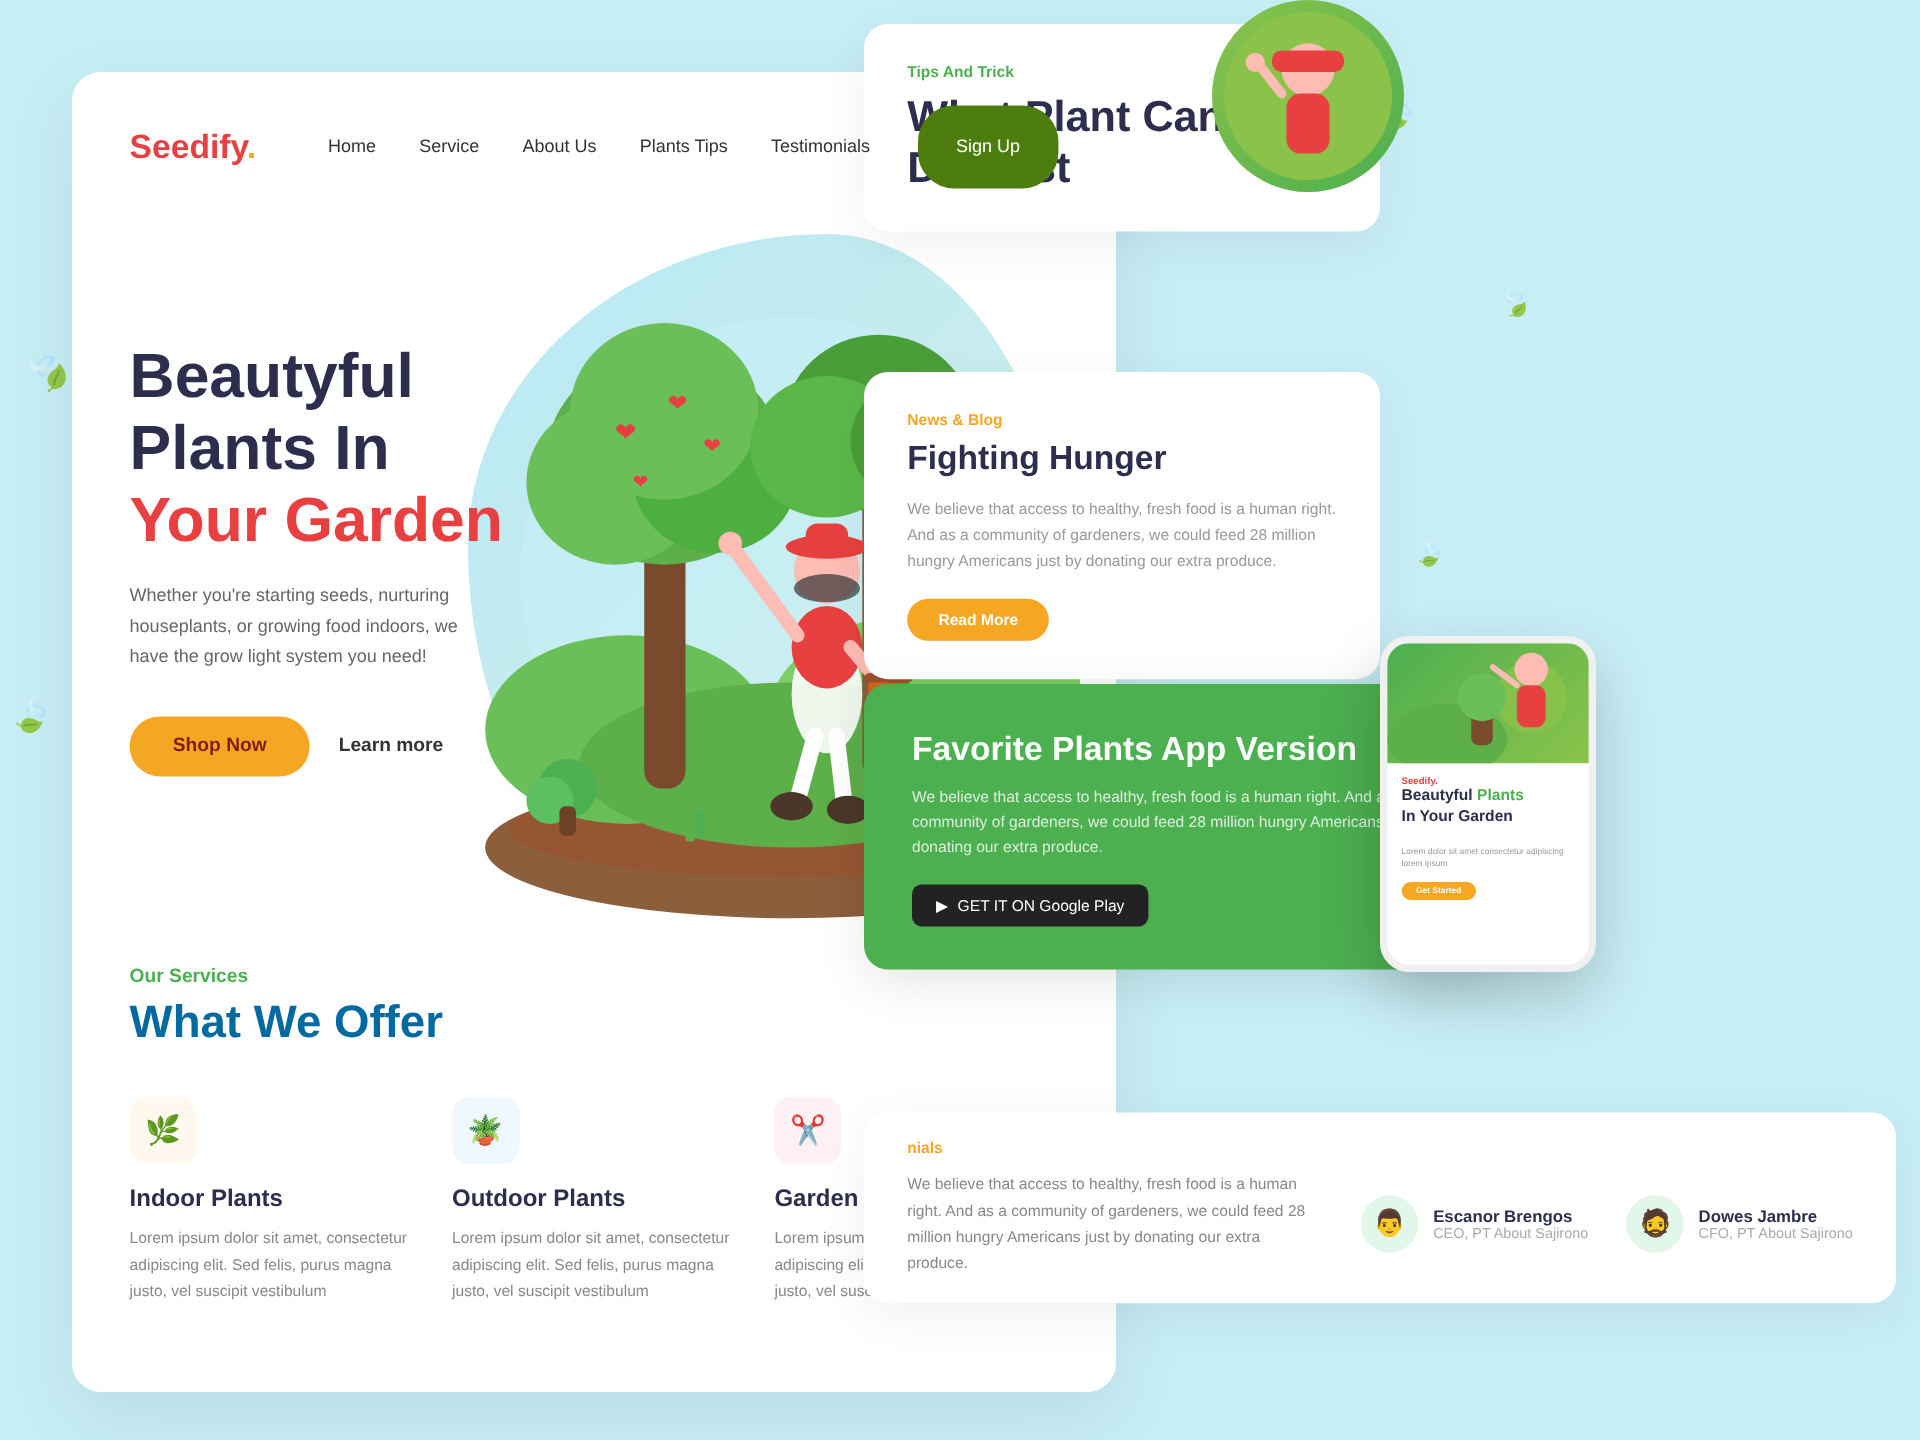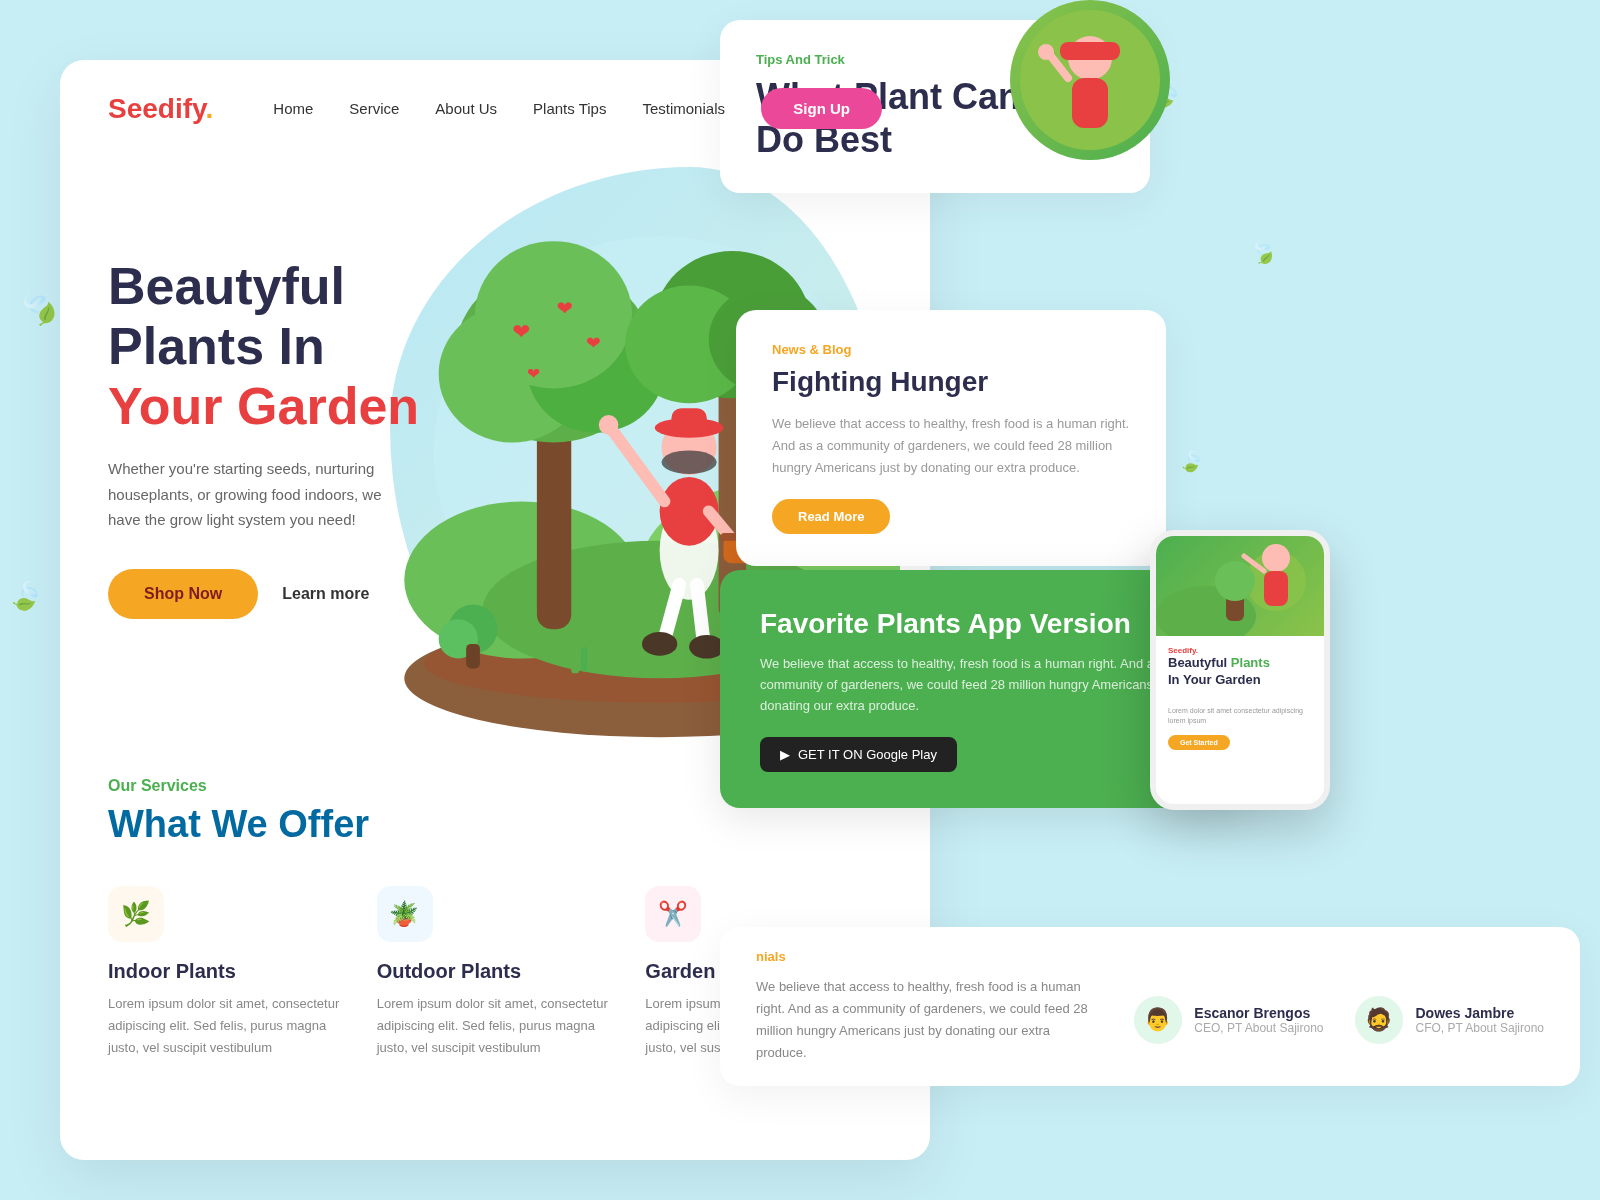--- a/index.html
+++ b/index.html
@@ -48,27 +48,27 @@
       flex: 1;
     }
     .nav-links a {
       text-decoration: none;
       color: #333;
       font-size: 15px;
       font-weight: 500;
       text-align: center;
     }
     .signup-btn {
-      background: #ec4899;
+      background: #4d7c0f;
       color: #fff;
       border: none;
       border-radius: 30px;
-      padding: 12px 32px;
+      padding: 26px 32px;
       font-size: 15px;
-      font-weight: 700;
+      font-weight: 400;
       cursor: pointer;
     }
 
     
     .hero {
       padding: 20px 48px 0;
       position: relative;
       height: 580px;
     }
     .hero-text {
@@ -235,21 +235,21 @@
       background: linear-gradient(135deg, #8BC34A, #4CAF50);
       display: flex;
       align-items: center;
       justify-content: center;
       font-size: 60px;
     }
 
     
     .news-card {
       position: absolute;
-      left: 16px;
+      left: 0;
       top: 310px;
       width: 430px;
       background: #fff;
       border-radius: 20px;
       padding: 32px 36px;
       box-shadow: 0 10px 40px rgba(0,0,0,0.06);
     }
     .news-label {
       color: #f5a623;
       font-size: 13px;

